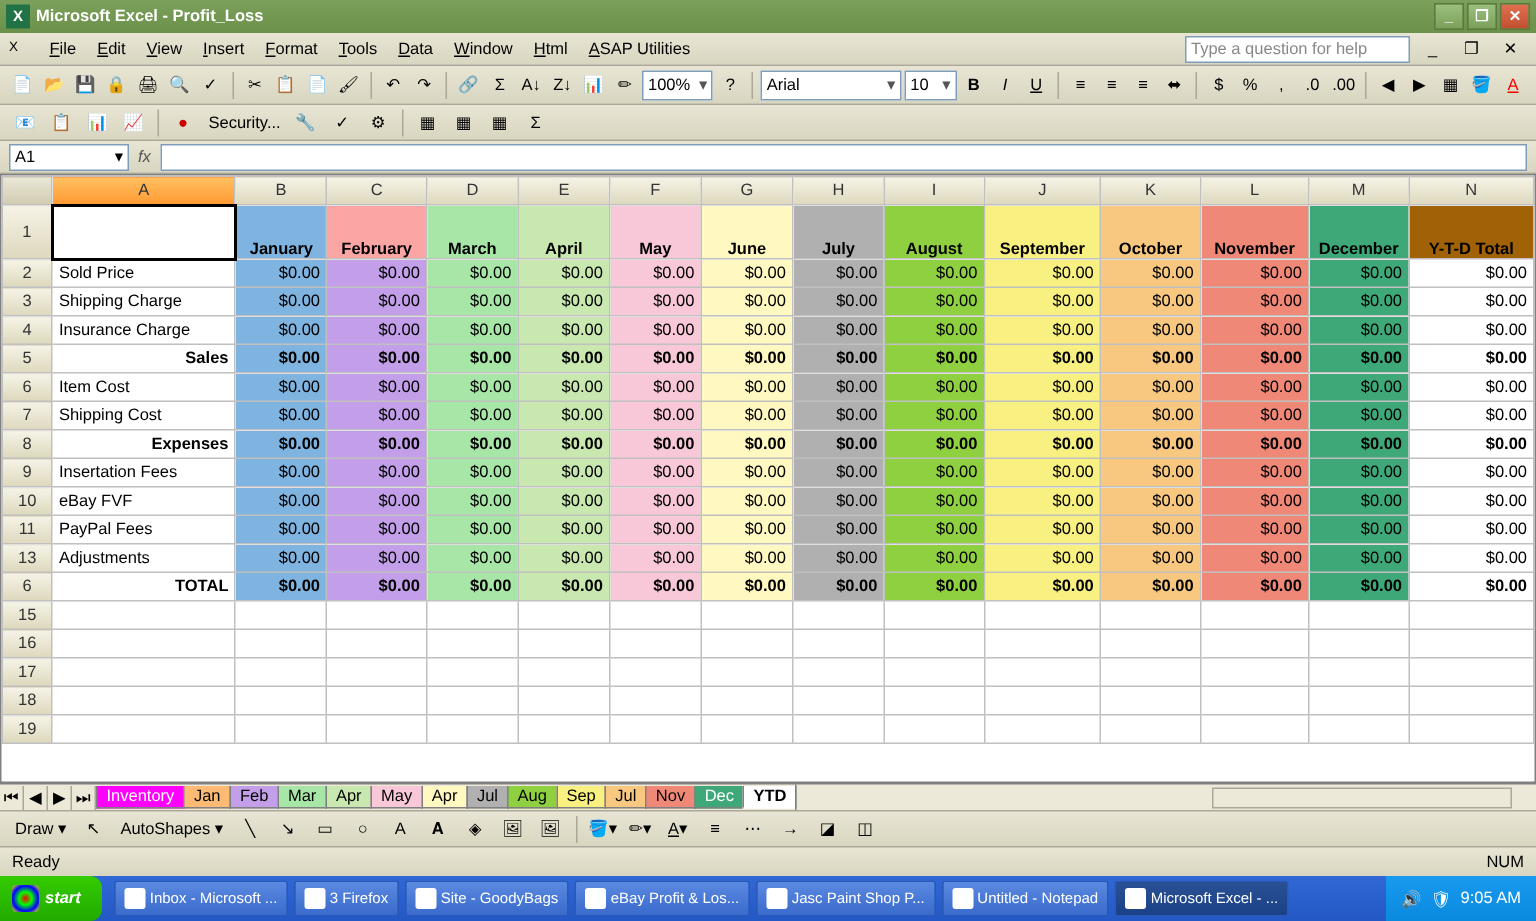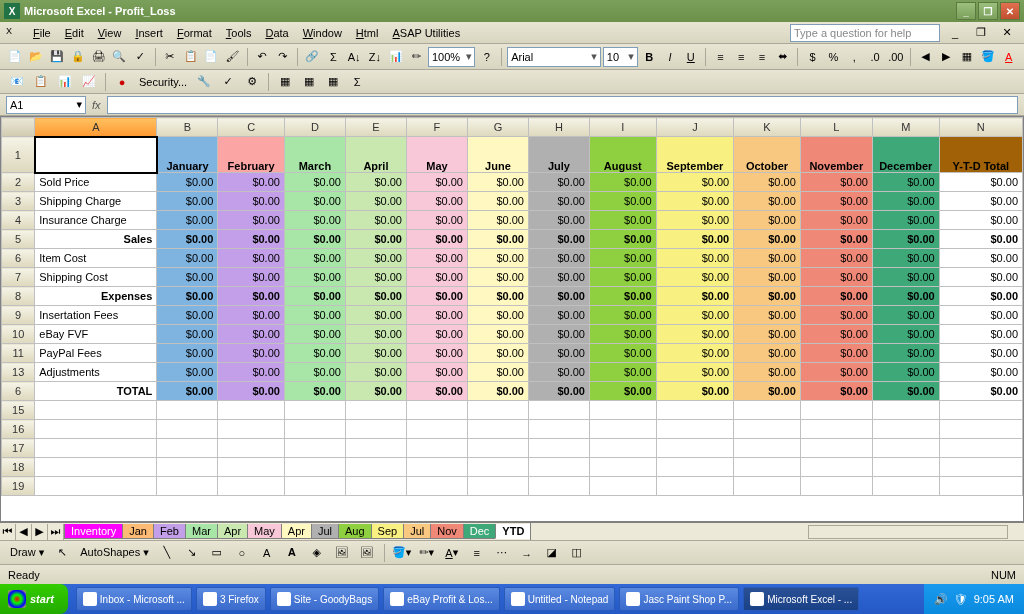--- a/index.html
+++ b/index.html
@@ -547,22 +547,22 @@
 <div class="taskbar">
   <div class="start">
     <span style="width:18px;height:18px;background:radial-gradient(#f00,#0f0,#00f,#ff0);border-radius:3px;margin-right:4px"></span>
     <span>start</span>
   </div>
   <div id="tasks" style="display:flex;flex:1;overflow:hidden;padding-left:6px">
       <div class="task "><span style="width:14px;height:14px;background:#fff;margin-right:3px;border-radius:2px"></span>Inbox - Microsoft ...</div>
       <div class="task "><span style="width:14px;height:14px;background:#fff;margin-right:3px;border-radius:2px"></span>3 Firefox</div>
       <div class="task "><span style="width:14px;height:14px;background:#fff;margin-right:3px;border-radius:2px"></span>Site - GoodyBags</div>
       <div class="task "><span style="width:14px;height:14px;background:#fff;margin-right:3px;border-radius:2px"></span>eBay Profit &amp; Los...</div>
+      <div class="task "><span style="width:14px;height:14px;background:#fff;margin-right:3px;border-radius:2px"></span>Jasc Paint Shop P...</div>
       <div class="task "><span style="width:14px;height:14px;background:#fff;margin-right:3px;border-radius:2px"></span>Untitled - Notepad</div>
-      <div class="task "><span style="width:14px;height:14px;background:#fff;margin-right:3px;border-radius:2px"></span>Jasc Paint Shop P...</div>
       <div class="task active"><span style="width:14px;height:14px;background:#fff;margin-right:3px;border-radius:2px"></span>Microsoft Excel - ...</div>
     </div>
   <div class="tray">
     <span>🔊</span>
     <span>🛡</span>
     <span>9:05 AM</span>
   </div>
 </div>
 
 </body></html>

